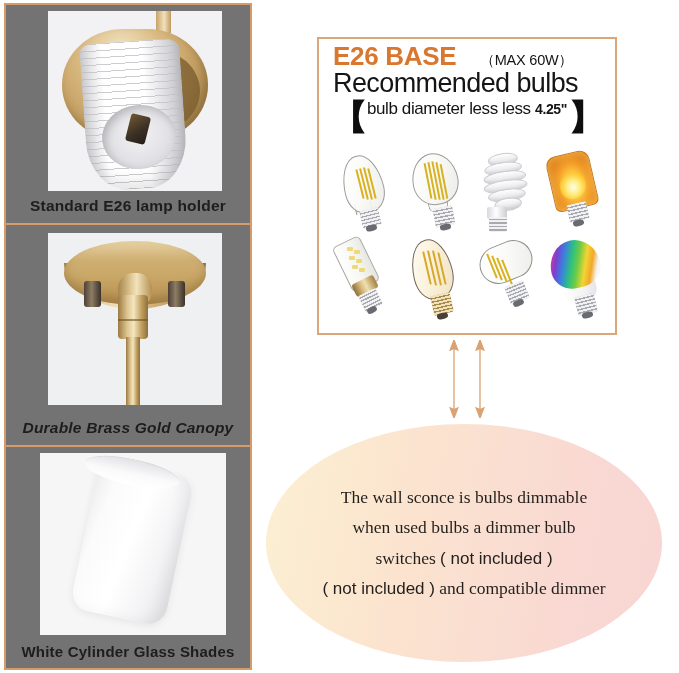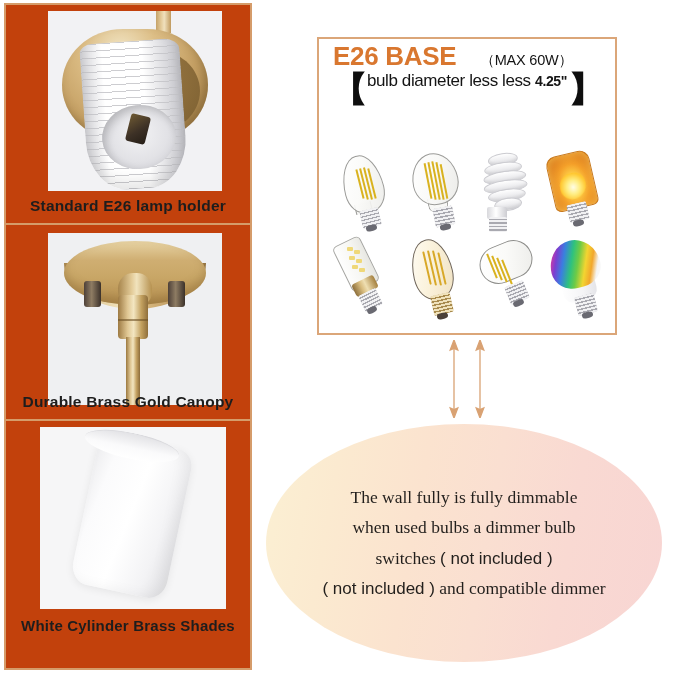--- a/index.html
+++ b/index.html
@@ -9,25 +9,25 @@
     font-family: "Liberation Sans", sans-serif;
     overflow: hidden;
   }
   #root { position: relative; width: 679px; height: 673px; background: #fff; }
 
   
   .left-col {
     position: absolute; left: 4px; top: 3px;
     width: 248px; height: 667px;
     border: 2px solid #d59c6a;
-    background: #c2410c;
+    background: #737373;
   }
   .lc-panel { position: relative; width: 100%; overflow: hidden; }
   .lc-panel.p1 { height: 218px; }
-  .lc-panel.p2 { height: 196px; border-top: 2px solid #d59c6a; }
+  .lc-panel.p2 { height: 222px; border-top: 2px solid #d59c6a; font-style: italic; }
   .lc-panel.p3 { height: 223px; border-top: 2px solid #d59c6a; }
   .lc-caption {
     position: absolute; left: 0; right: 0; bottom: 6px;
     text-align: center;
     font-weight: bold;
     color: #1d1d1d;
     letter-spacing: 0.2px;
   }
   .p1 .lc-caption { font-size: 15.5px; bottom: 8px; }
   .p2 .lc-caption { font-size: 15.5px; bottom: 8px; }
@@ -363,32 +363,33 @@
         <div class="canopy-rod"></div>
       </div>
       <div class="lc-caption">Durable Brass Gold Canopy</div>
     </div>
 
     <div class="lc-panel p3">
       <div class="photobox ph3">
         <div class="shade-body"></div>
         <div class="shade-rim"></div>
       </div>
-      <div class="lc-caption">White Cylinder Brass Shades</div>
+      <div class="lc-caption">White Cylinder Glass Shades</div>
     </div>
 
   </div>
 
   <div class="bulb-panel">
 
     <div class="bp-row1">
       <span class="bp-e26">E26 BASE</span>
       <span class="bp-max">（MAX 60W）</span>
     </div>
 
+    <div class="bp-rec">Recommended bulbs</div>
 
     <div class="bp-bracket-row">
       <span class="brk l">【</span>
       <span class="bp-bracket-text">
         <div class="bp-line1"><span>bulb diameter less less </span><span class="sz">4.25"</span></div>
       </span>
       <span class="brk r">】</span>
     </div>
 
     <div class="bulb-grid">
@@ -486,19 +487,19 @@
         <polygon points="14,0 10.2,10 14,8.4 17.8,10"></polygon>
         <polygon points="14,78 10.2,68 14,69.6 17.8,68"></polygon>
         <line x1="40" y1="6" x2="40" y2="72"></line>
         <polygon points="40,0 36.2,10 40,8.4 43.8,10"></polygon>
         <polygon points="40,78 36.2,68 40,69.6 43.8,68"></polygon>
       </g>
     </svg>
   </div>
 
   <div class="ellipse">
-    <div class="ell-line"><span>The wall fully is fully dimmable</span></div>
+    <div class="ell-line"><span>The wall sconce is bulbs dimmable</span></div>
     <div class="ell-line"><span>when used bulbs a dimmer bulb</span></div>
     <div class="ell-line"><span>switches </span><span class="ni">( not included )</span></div>
     <div class="ell-line"><span class="ni">( not included )</span><span> and compatible dimmer</span></div>
   </div>
 
 </div>
 
 </body></html>

